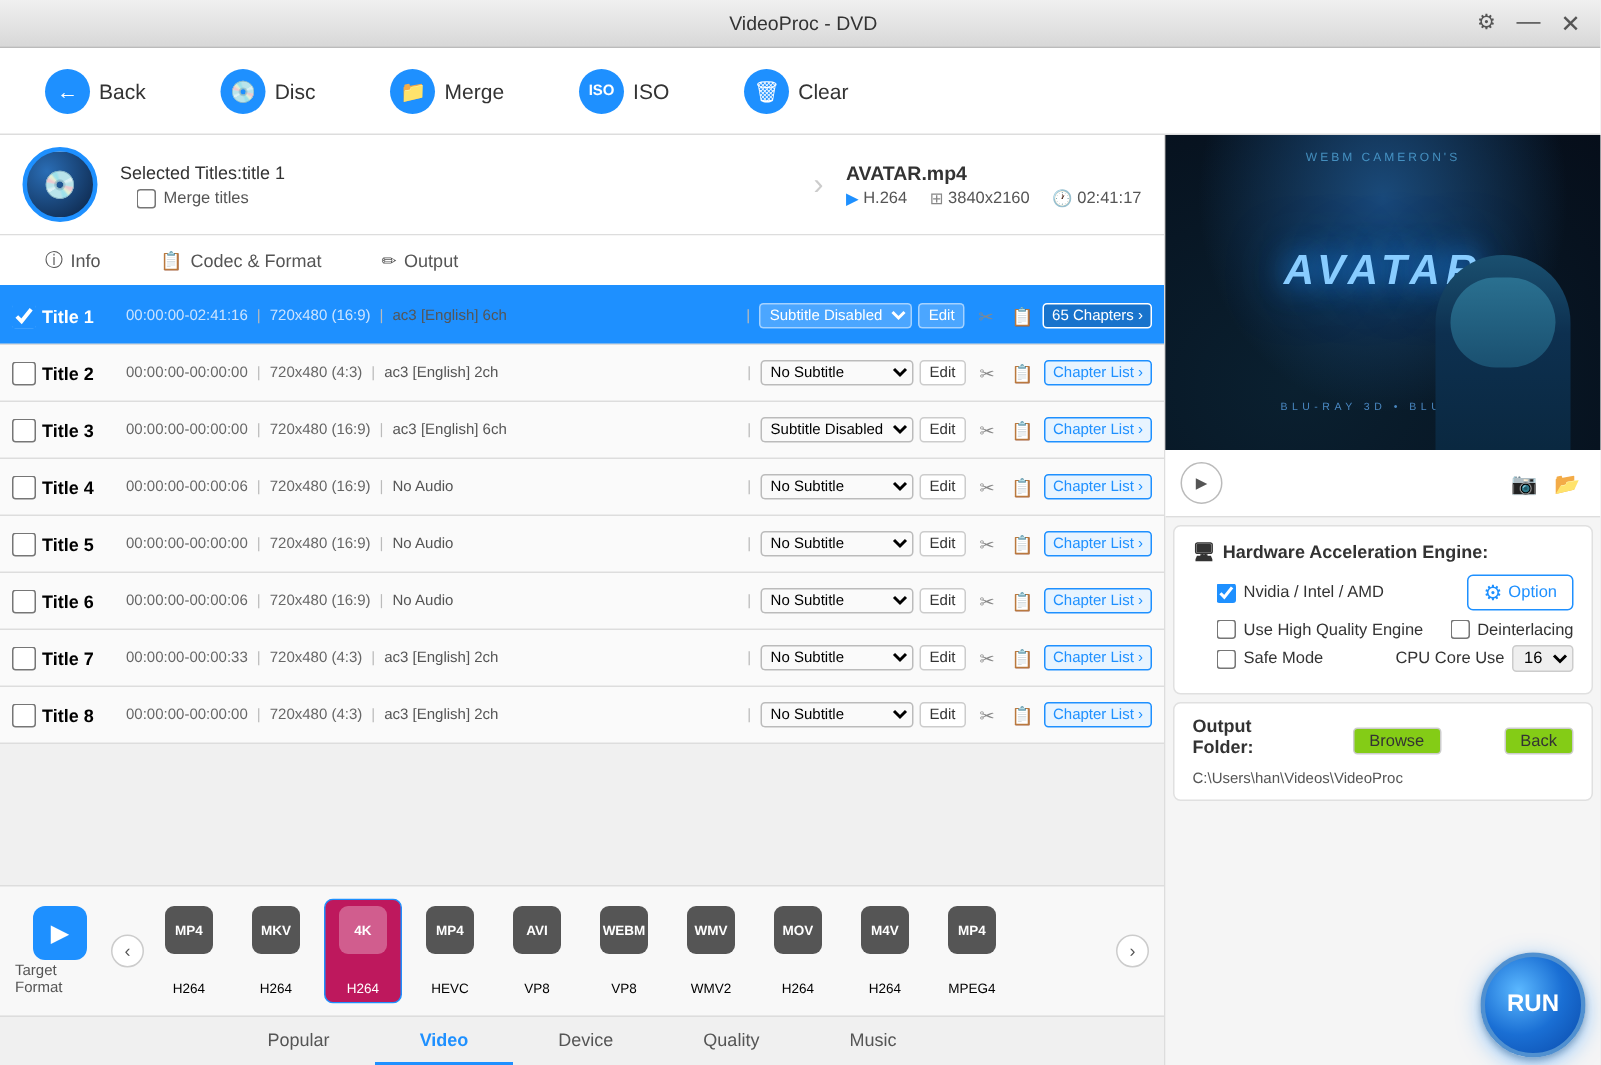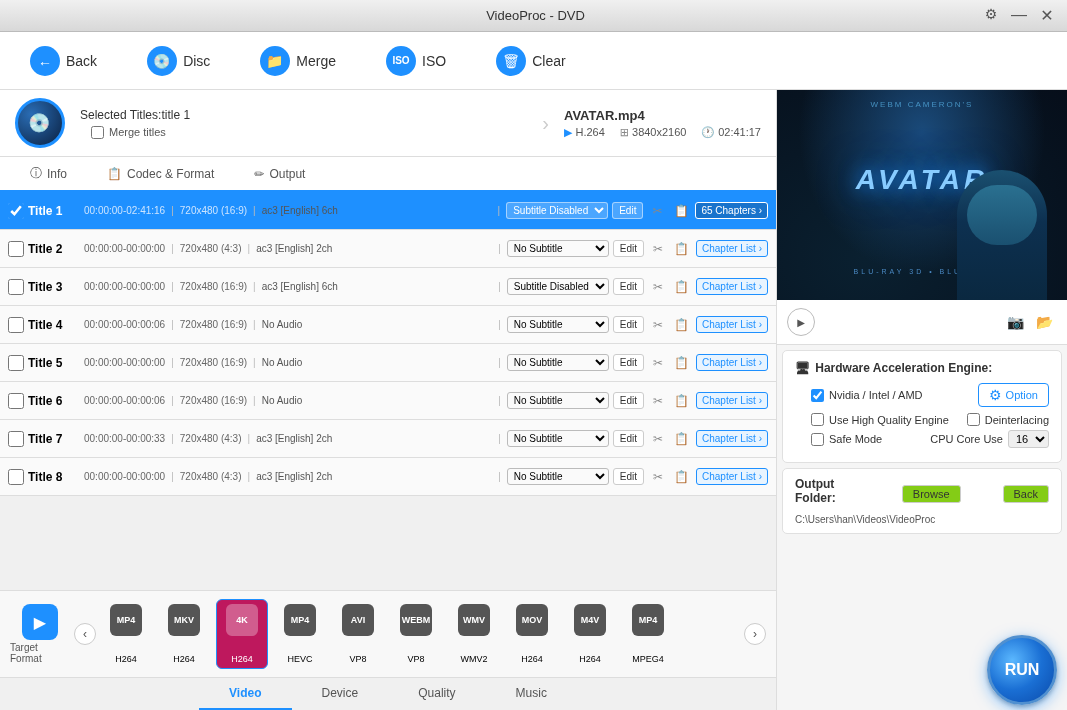--- a/index.html
+++ b/index.html
@@ -752,20 +752,21 @@
   </div>
           <div class="format-item">
     <div class="format-icon">MP4</div>
     <span class="format-label">MPEG4</span>
   </div>
         </div>
       <div class="format-nav">›</div>
     </div>
 
     <div class="bottom-tabs" id="bottom-tabs">
+    <div class="bottom-tab">Popular</div>
         <div class="bottom-tab active">Video</div>
         <div class="bottom-tab">Device</div>
         <div class="bottom-tab">Quality</div>
         <div class="bottom-tab">Music</div>
       </div>
   </div>
 
   <div class="right-panel">
 
     <div class="preview-area">

